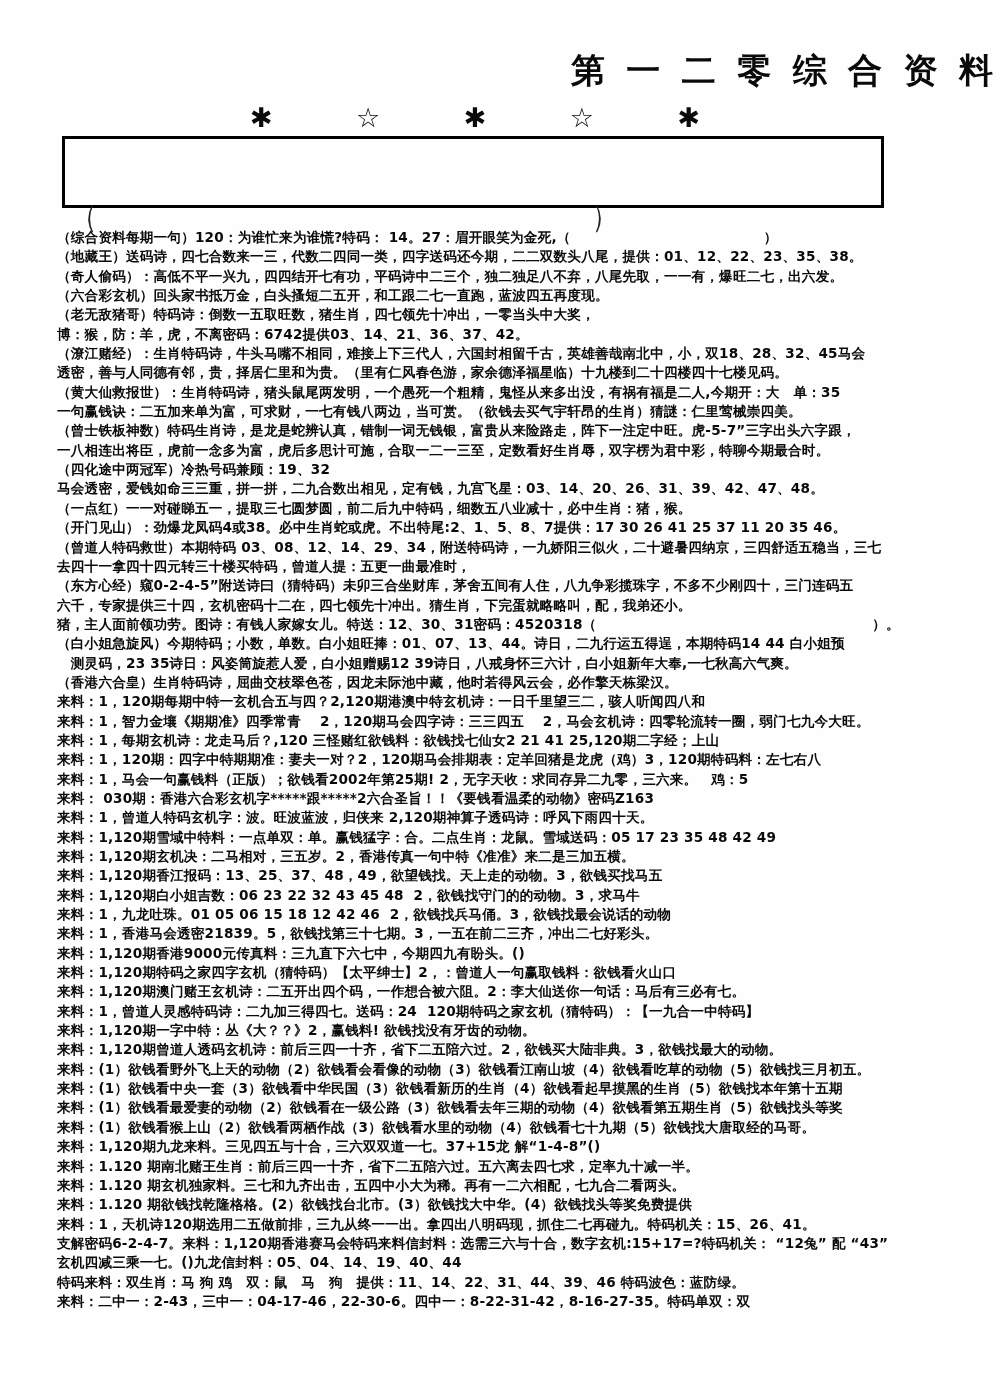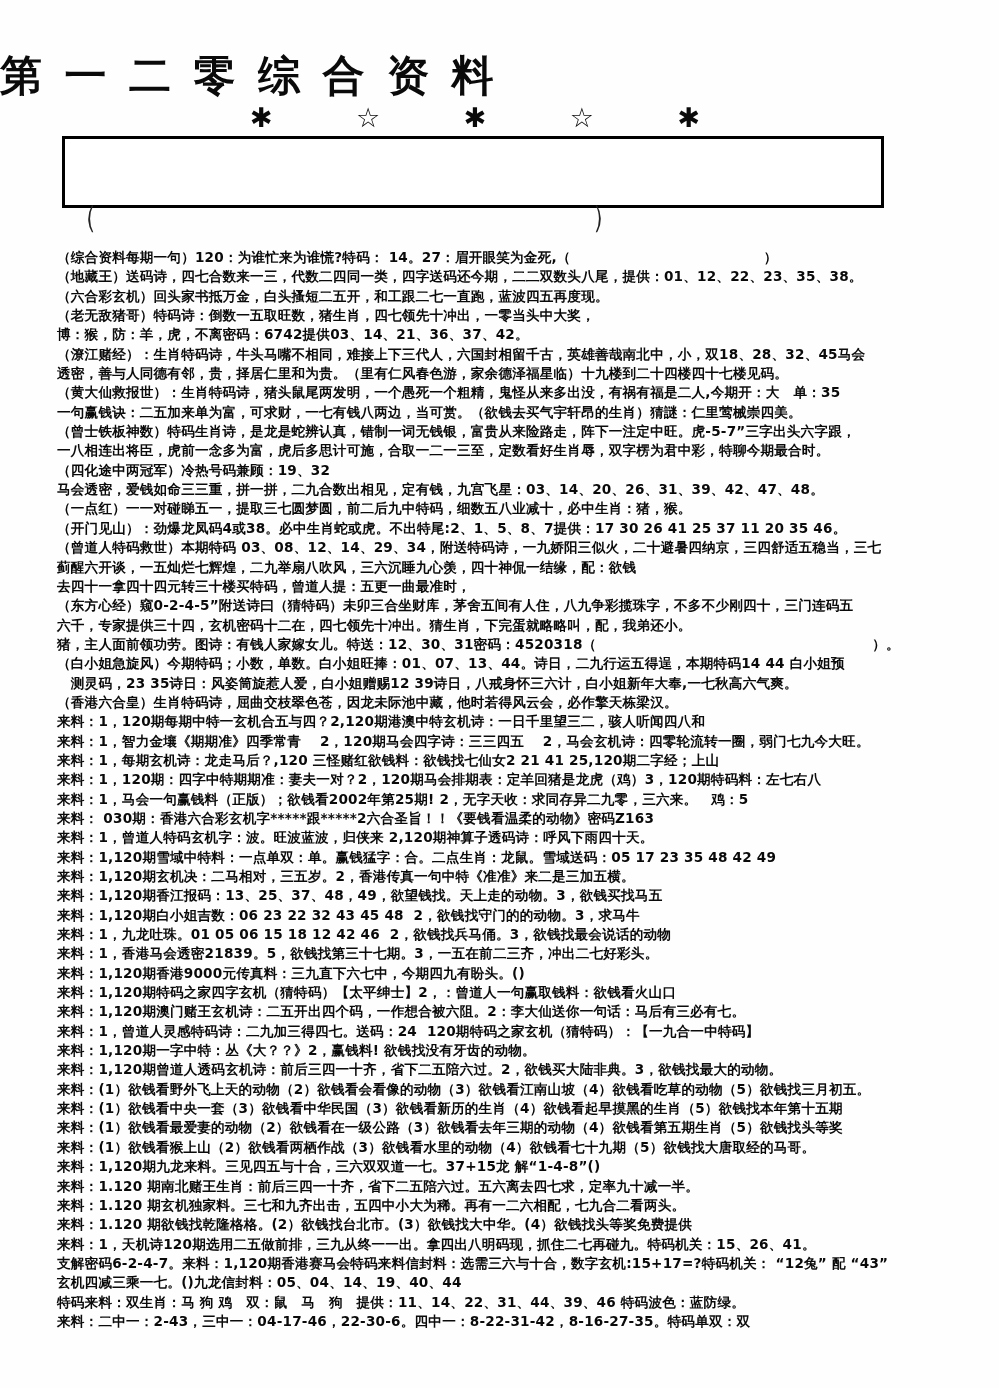--- a/index.html
+++ b/index.html
@@ -6,24 +6,24 @@
   .page{
     position:relative;
     width:999px;height:1388px;
     background:#fefefe;
     font-family:"DejaVu Sans",sans-serif;
     color:#0a0a0a;
     overflow:hidden;
   }
   .title{
     position:absolute;top:48px;left:0;width:100%;
-    text-align:left;
-    font-size:42px;font-weight:700;
+    text-align:right;
+    font-size:34px;font-weight:700;
     letter-spacing:6px;
-    font-family:Liberation Serif, serif;
+    font-family:Liberation Sans, sans-serif;
   }
   .stars{
     position:absolute;top:103px;left:250px;width:450px;
     display:flex;justify-content:space-between;
     font-size:27px;font-weight:700;line-height:30px;
   }
   .stars span{display:inline-block;}
   .banner-box{
     position:absolute;left:62px;top:136px;
     width:816px;height:66px;
@@ -33,21 +33,21 @@
   .paren-row{position:absolute;top:200px;left:0;width:100%;height:30px;}
   .paren{
     position:absolute;
     font-size:25px;font-weight:400;
     transform:scaleY(1.25);
     color:#222;
   }
   .paren.left{left:72px;top:0;}
   .paren.right{left:592px;top:0;}
   .lines{
-    position:absolute;left:57px;top:228px;right:6px;margin-top:20px;
+    position:absolute;left:57px;top:228px;right:6px;
   }
   .lines .text-line{
     font-size:13.6px;
     font-weight:700;
     line-height:19.35px;
     white-space:pre-wrap;
     letter-spacing:0.2px;
   }
 </style>
 </head>
@@ -63,35 +63,35 @@
       <span class="star">✱</span>
     </div>
   <div class="banner-box"></div>
   <div class="paren-row">
     <span class="paren left">（</span>
     <span class="paren right">）</span>
   </div>
   <div class="lines">
       <div class="text-line">（综合资料每期一句）120：为谁忙来为谁慌?特码： 14。27：眉开眼笑为金死,（　　　　　　　　　　　　　　）</div>
       <div class="text-line">（地藏王）送码诗，四七合数来一三，代数二四同一类，四字送码还今期，二二双数头八尾，提供：01、12、22、23、35、38。</div>
+      <div class="text-line">（奇人偷码）：高低不平一兴九，四四结开七有功，平码诗中二三个，独二独足八不弃，八尾先取，一一有，爆旺二七，出六发。</div>
       <div class="text-line">（六合彩玄机）回头家书抵万金，白头搔短二五开，和工跟二七一直跑，蓝波四五再度现。</div>
       <div class="text-line">（老无敌猪哥）特码诗：倒数一五取旺数，猪生肖，四七领先十冲出，一零当头中大奖，</div>
       <div class="text-line">博：猴，防：羊，虎，不离密码：6742提供03、14、21、36、37、42。</div>
       <div class="text-line">（潦江赌经）：生肖特码诗，牛头马嘴不相同，难接上下三代人，六国封相留千古，英雄善哉南北中，小，双18、28、32、45马会</div>
       <div class="text-line">透密，善与人同德有邻，贵，择居仁里和为贵。（里有仁风春色游，家余德泽福星临）十九楼到二十四楼四十七楼见码。</div>
       <div class="text-line">（黄大仙救报世）：生肖特码诗，猪头鼠尾两发明，一个愚死一个粗精，鬼怪从来多出没，有祸有福是二人,今期开：大　单：35</div>
       <div class="text-line">一句赢钱诀：二五加来单为富，可求财，一七有钱八两边，当可赏。（欲钱去买气宇轩昂的生肖）猜謎：仁里莺械崇四美。</div>
       <div class="text-line">（曾士铁板神数）特码生肖诗，是龙是蛇辨认真，错制一词无钱银，富贵从来险路走，阵下一注定中旺。虎-5-7”三字出头六字跟，</div>
       <div class="text-line">一八相连出将臣，虎前一念多为富，虎后多思计可施，合取一二一三至，定数看好生肖辱，双字楞为君中彩，特聊今期最合时。</div>
       <div class="text-line">（四化途中两冠军）冷热号码兼顾：19、32</div>
       <div class="text-line">马会透密，爱钱如命三三重，拼一拼，二九合数出相见，定有钱，九宫飞星：03、14、20、26、31、39、42、47、48。</div>
       <div class="text-line">（一点红）一一对碰睇五一，提取三七圆梦圆，前二后九中特码，细数五八业减十，必中生肖：猪，猴。</div>
       <div class="text-line">（开门见山）：劲爆龙凤码4或38。必中生肖蛇或虎。不出特尾:2、1、5、8、7提供：17 30 26 41 25 37 11 20 35 46。</div>
       <div class="text-line">（曾道人特码救世）本期特码 03、08、12、14、29、34，附送特码诗，一九娇阳三似火，二十避暑四纳京，三四舒适五稳当，三七</div>
-      <div class="text-line">蓟醒六开谈，一五灿烂七辉煌，二九举扇八吹风，三六沉睡九心羡，四十神侃一结缘，配：欲钱</div>
       <div class="text-line">去四十一拿四十四元转三十楼买特码，曾道人提：五更一曲最准时，</div>
       <div class="text-line">（东方心经）窥0-2-4-5”附送诗曰（猜特码）未卯三合坐财库，茅舍五间有人住，八九争彩揽珠字，不多不少刚四十，三门连码五</div>
       <div class="text-line">六千，专家提供三十四，玄机密码十二在，四七领先十冲出。猜生肖，下完蛋就略略叫，配，我弟还小。</div>
       <div class="text-line">猪，主人面前领功劳。图诗：有钱人家嫁女儿。特送：12、30、31密码：4520318（　　　　　　　　　　　　　　　　　　　　）。</div>
       <div class="text-line">（白小姐急旋风）今期特码；小数，单数。白小姐旺捧：01、07、13、44。诗日，二九行运五得逞，本期特码14 44 白小姐预</div>
       <div class="text-line">　测灵码，23 35诗日：风姿筒旋惹人爱，白小姐赠赐12 39诗日，八戒身怀三六计，白小姐新年大奉,一七秋高六气爽。</div>
       <div class="text-line">（香港六合皇）生肖特码诗，屈曲交枝翠色苍，因龙未际池中藏，他时若得风云会，必作擎天栋梁汉。</div>
       <div class="text-line">来料：1，120期每期中特一玄机合五与四？2,120期港澳中特玄机诗：一日千里望三二，骇人听闻四八和</div>
       <div class="text-line">来料：1，智力金壤《期期准》四季常青　 2，120期马会四字诗：三三四五　 2，马会玄机诗：四零轮流转一圈，弱门七九今大旺。</div>
       <div class="text-line">来料：1，每期玄机诗：龙走马后？,120 三怪赌红欲钱料：欲钱找七仙女2 21 41 25,120期二字经；上山</div>

